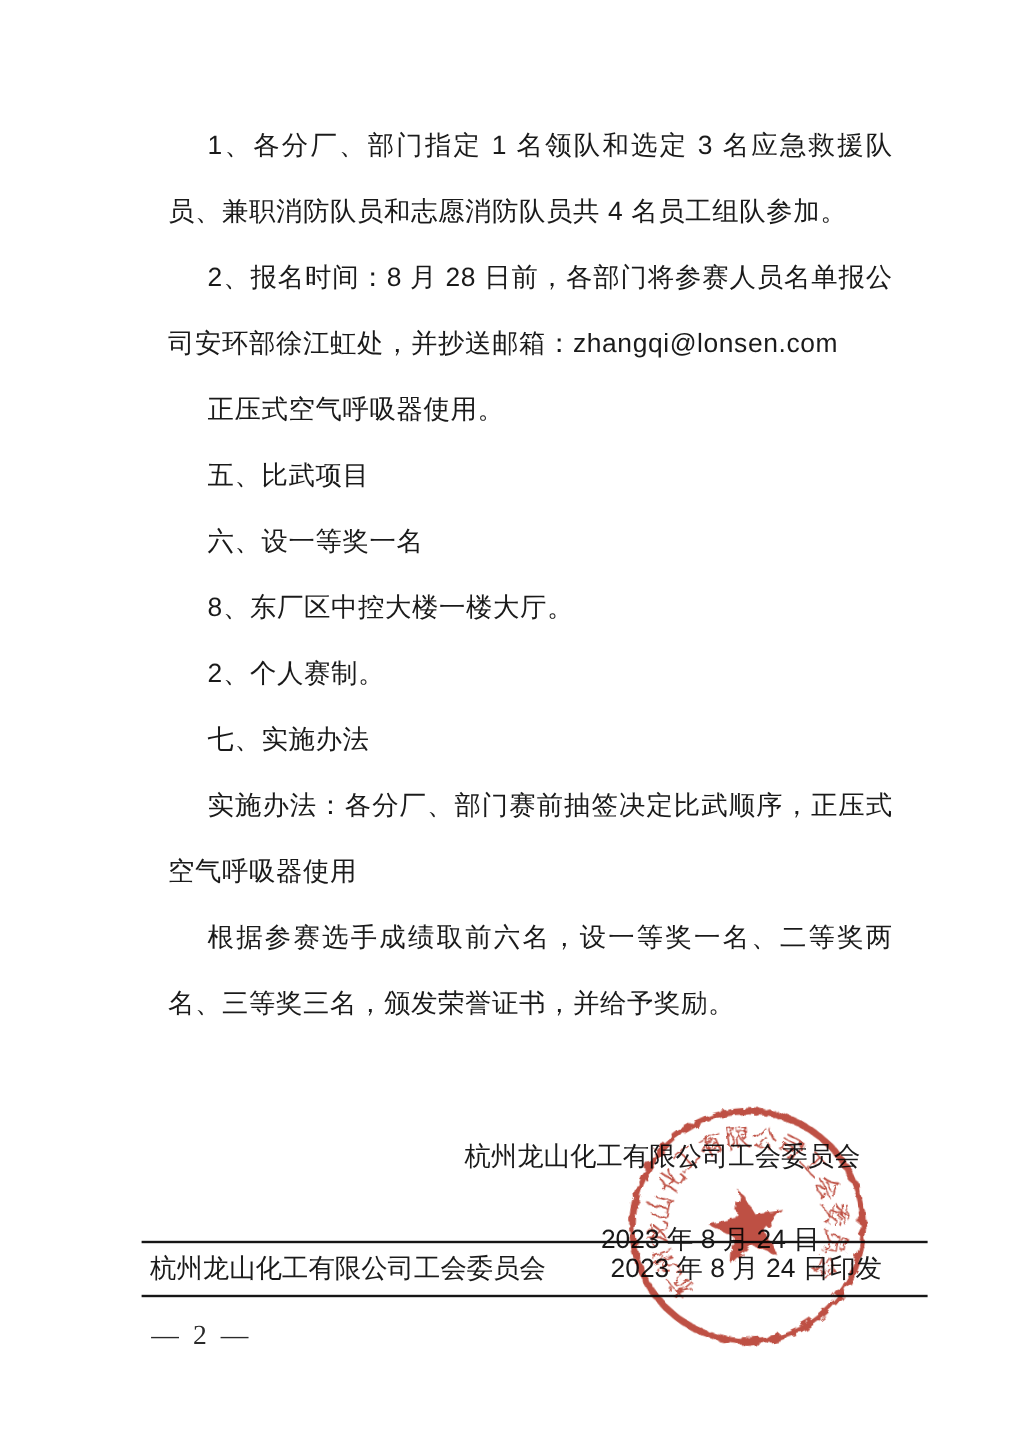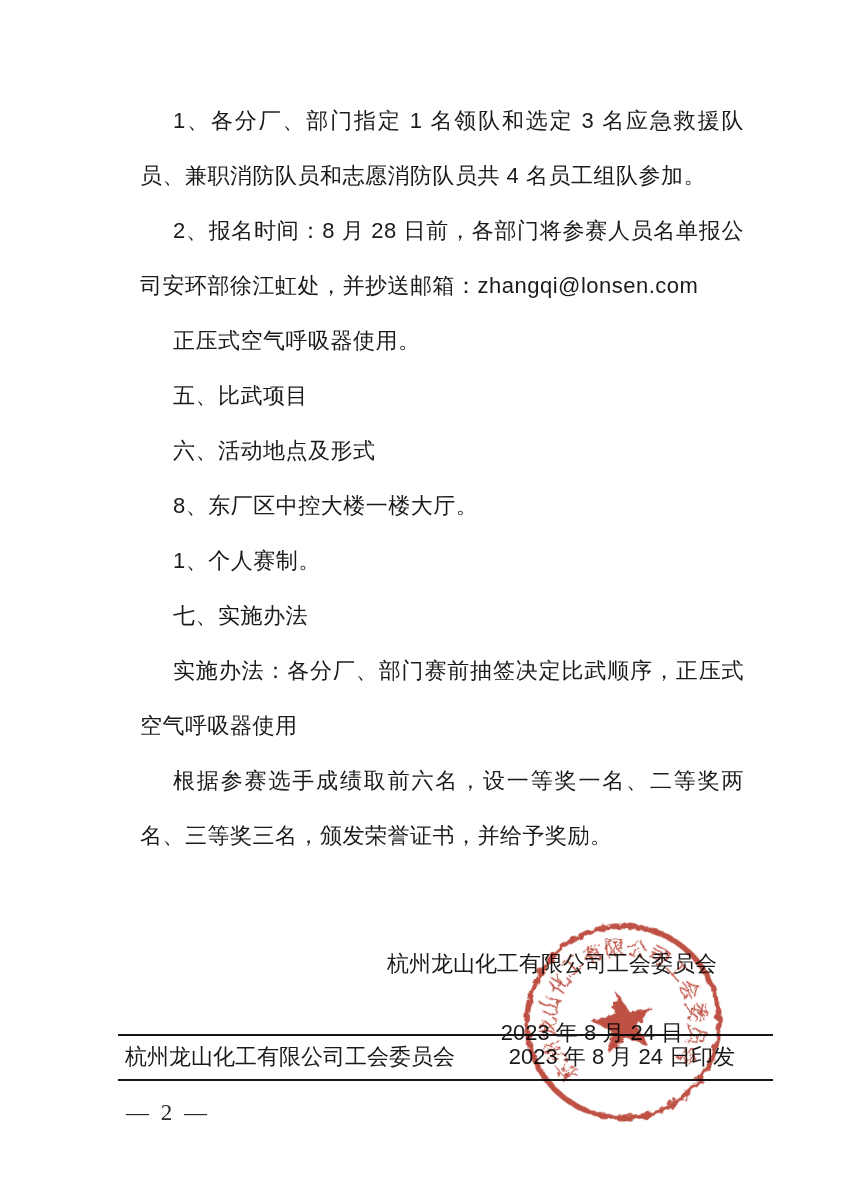--- a/index.html
+++ b/index.html
@@ -89,23 +89,23 @@
 </head>
 <body>
 
 <div class="page">
 
   <main class="body-text">
     <p>1、各分厂、部门指定 1 名领队和选定 3 名应急救援队员、兼职消防队员和志愿消防队员共 4 名员工组队参加。</p>
     <p>2、报名时间：8 月 28 日前，各部门将参赛人员名单报公司安环部徐江虹处，并抄送邮箱：zhangqi@lonsen.com</p>
     <p>正压式空气呼吸器使用。</p>
     <p>五、比武项目</p>
-    <p>六、活动地点及形式</p>
+    <p>六、设一等奖一名</p>
     <p>8、东厂区中控大楼一楼大厅。</p>
-    <p>1、个人赛制。</p>
+    <p>2、个人赛制。</p>
     <p>七、实施办法</p>
     <p>实施办法：各分厂、部门赛前抽签决定比武顺序，正压式空气呼吸器使用</p>
     <p>根据参赛选手成绩取前六名，设一等奖一名、二等奖两名、三等奖三名，颁发荣誉证书，并给予奖励。</p>
   </main>
 
   <div class="sig-org">
     <span>杭州龙山化工有限公司工会委员会</span>
   </div>
   <div class="sig-date">
     <span>2023 年 8 月 24 日</span>

